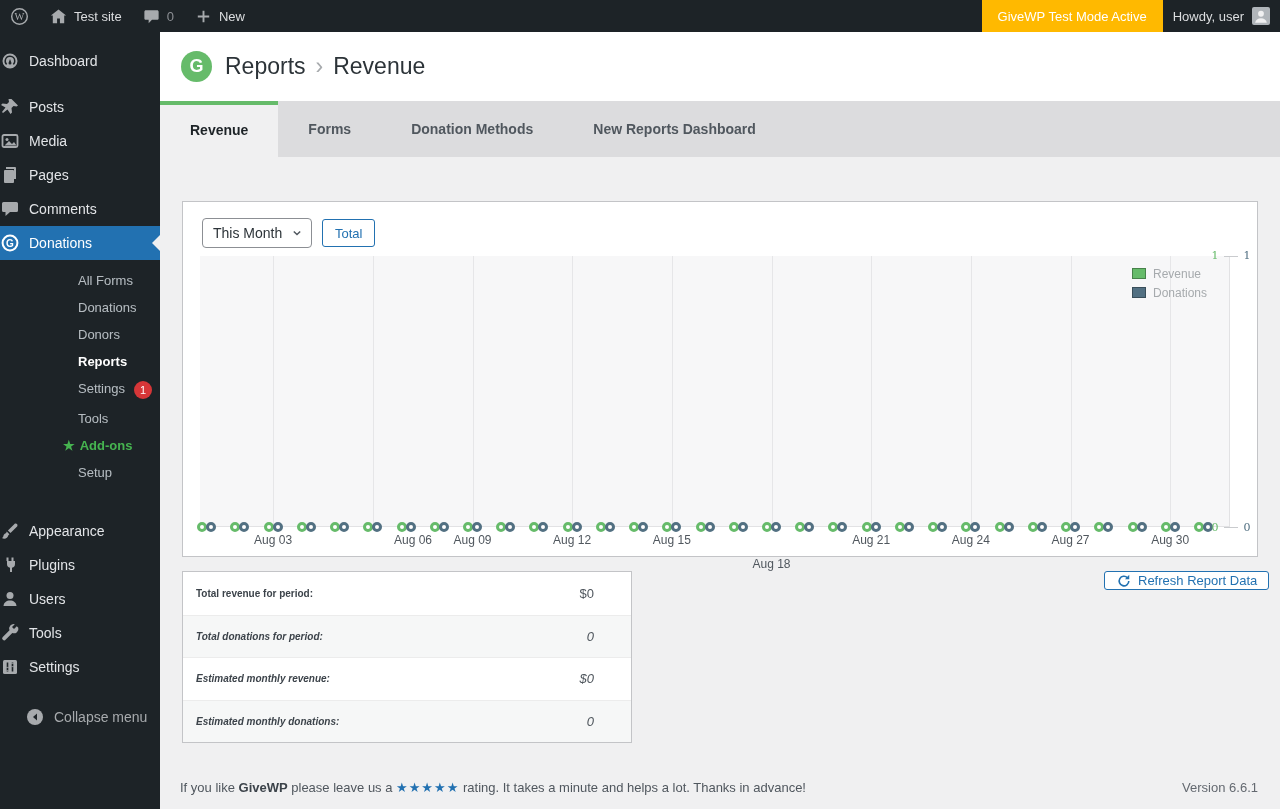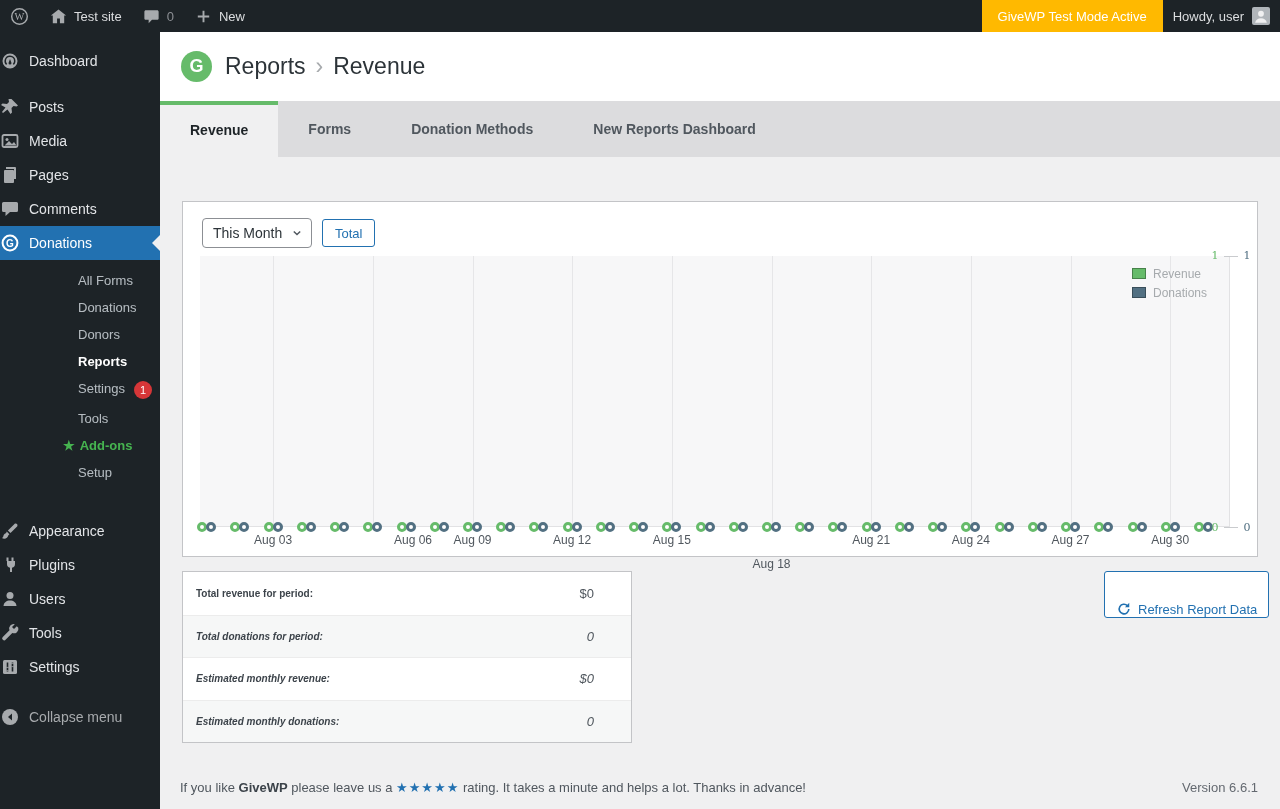--- a/index.html
+++ b/index.html
@@ -31,21 +31,21 @@
   .menu-arrow { position:absolute; right:0; top:50%; margin-top:-8px; width:0; height:0;
     border:8px solid transparent; border-right-color:#f0f0f1; }
   .submenu { padding:7px 0 12px; }
   .sub-item { padding:6px 4px 6px 48px; font-size:13px; color:rgba(240,246,252,.72); cursor:pointer; display:flex; align-items:flex-start;margin-left:30px; }
   .sub-item.current { color:#fff; font-weight:bold; }
   .sub-item.highlight { color:#46b450; font-weight:bold; }
   .sub-item .star-icon { margin-right:5px; color:#46b450; margin-left:-15px; }
   .badge { display:inline-block; margin-left:9px; background:#d63638; color:#fff; min-width:18px; height:18px;
     line-height:18px; border-radius:50%; font-size:11px; text-align:center; font-weight:normal; }
   .lower-start { margin-top:16px; }
-  #collapse { margin-top:16px; }
+  #collapse { margin-top:16px;margin-left:25px; }
   #collapse, #collapse .menu-label { color:#a7aaad; }
 
   
   #content { position:absolute; left:160px; top:32px; right:0; bottom:0; background:#f0f0f1; }
   #page-header { height:69px; background:#fff; display:flex; align-items:center; padding-left:21px; gap:13px; }
   #give-logo { width:31px; height:31px; border-radius:50%; background:#66bb6a; color:#fff; font-weight:bold;
     font-size:18px; display:inline-flex; align-items:center; justify-content:center; flex:none; }
   #page-title { margin:0; font-size:23px; font-weight:normal; color:#2c3338; display:flex; align-items:center; gap:10px; }
   #page-title .sep { color:#a7aaad; }
 
@@ -82,23 +82,23 @@
   
   #summary-card { position:absolute; left:22px; top:539px; width:450px; height:172px; background:#fff;
     border:1px solid #c3c4c7; }
   .sum-row { height:42.5px; display:flex; align-items:center; justify-content:space-between;
     padding:0 37px 0 13px; }
   .sum-row:nth-child(even) { background:#f6f7f7; }
   .sum-row + .sum-row { border-top:1px solid #ececec;font-style:italic; }
   .sum-label { font-size:10px; font-weight:bold; color:#3c434a; }
   .sum-value { font-size:13px; color:#50575e; }
 
-  #refresh-btn { position:absolute; left:944px; top:539px; height:47px; padding:0 11px; background:#fff;
+  #refresh-btn { position:absolute; left:944px; top:539px; height:19px; padding:0 11px; background:#fff;
     border:1px solid #2271b1; border-radius:3px; color:#2271b1; font-size:13px;
-    font-family:"Liberation Sans", sans-serif; display:flex; align-items:flex-end; gap:6px; cursor:pointer; }
+    font-family:"Liberation Sans", sans-serif; display:flex; align-items:center; gap:6px; cursor:pointer; }
   #refresh-btn svg { width:16px; height:16px; }
 
   
   #footer { position:absolute; left:20px; right:22px; top:748px; display:flex; justify-content:space-between;
     font-size:13px; color:#50575e; }
   #footer b { color:#3c434a; }
   #stars { color:#2271b1; text-decoration:none; letter-spacing:1px; cursor:pointer; }
   #footer-version { color:#646970; }
 </style>
 </head>

